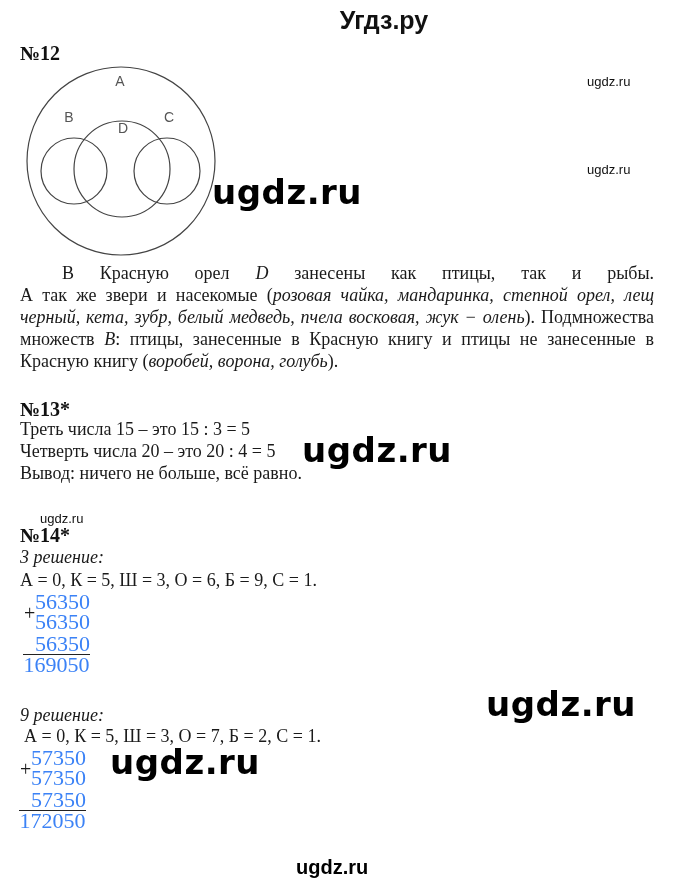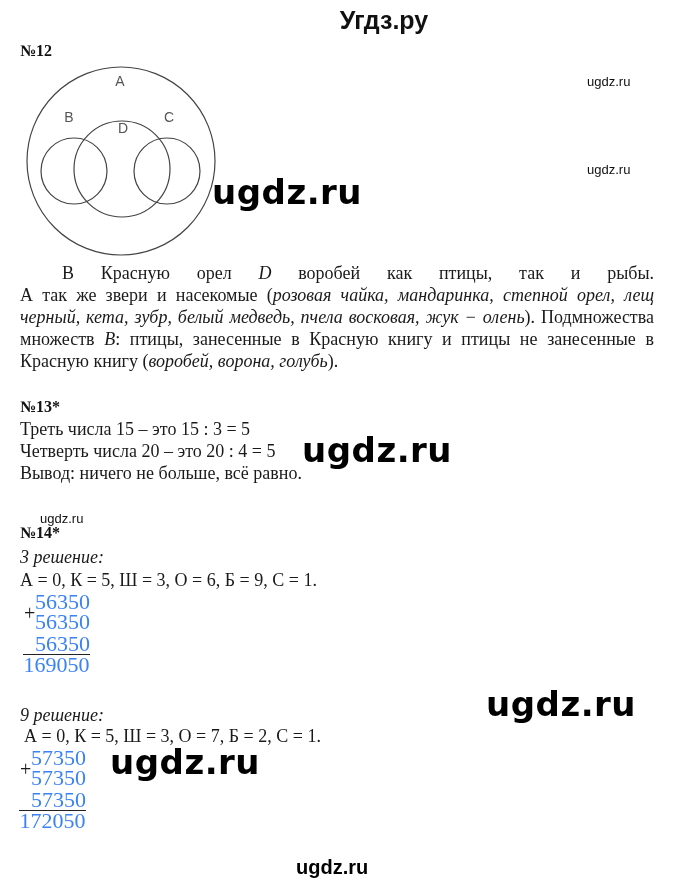--- a/index.html
+++ b/index.html
@@ -1,20 +1,20 @@
 <!DOCTYPE html>
 <html><head>
 <meta charset="utf-8">
 <style>
   html, body { margin: 0; padding: 0; background: #ffffff; }
   body { width: 680px; height: 886px; position: relative; overflow: hidden; color: #111; }
   .abs { position: absolute; }
   .site-title { left: 0; width: 680px; top: 6px; text-align: center; font-family: "Liberation Sans", sans-serif; font-weight: bold; font-size: 25px; color: #111; margin-left: 44px; }
   .serif { font-family: "Liberation Serif", serif; font-size: 18px; line-height: 22px; color: #1a1a1a; }
-  .task-num { font-family: "Liberation Serif", serif; font-weight: bold; font-size: 16px; color: #111; }
+  .task-num { font-family: "Liberation Serif", serif; font-weight: bold; font-size: 20px; color: #111; }
   .wm-big { font-family: "DejaVu Sans", sans-serif; font-weight: bold; font-size: 34px; color: #000; letter-spacing: 0.5px; }
   .wm-med { font-family: "Liberation Sans", sans-serif; font-weight: bold; font-size: 20px; color: #000; }
   .wm-small { font-family: "Liberation Sans", sans-serif; font-size: 13px; color: #111; }
   .para { left: 20px; width: 634px; text-align: justify; }
   .para p { margin: 0; }
   .indent { text-indent: 42px; }
   .it { font-style: italic; }
   .column-add { font-family: "Liberation Serif", serif; font-size: 22px; line-height: 20px; color: #3b82f6; }
   .num-line { text-align: right; width: 70px; display:block; }
   .sum-line { border-top: 1.5px solid #222; text-align: center; }
@@ -37,21 +37,21 @@
   <text x="99" y="69" font-family="Liberation Sans, sans-serif" font-size="14" fill="#555" text-anchor="middle">D</text>
   <text x="145" y="58" font-family="Liberation Sans, sans-serif" font-size="14" fill="#555" text-anchor="middle">C</text>
 </svg>
 
 <div class="abs wm-big" style="left:212px; top:172px;">ugdz.ru</div>
 <div class="abs wm-small" style="left:587px; top:74px;">ugdz.ru</div>
 <div class="abs wm-small" style="left:587px; top:162px;">ugdz.ru</div>
 
 <div class="abs para serif" style="top:262px;">
   <p class="indent" style="text-align-last: justify;">
-    <span>В Красную орел </span><span class="it">D</span><span> воробей как птицы, так и рыбы.</span>
+    <span>В Красную орел </span><span class="it">D</span><span> занесены как птицы, так и рыбы.</span>
   </p>
   <p>
     <span>А так же звери и насекомые (</span><span class="it">розовая чайка, мандаринка, степной орел, лещ черный, кета, зубр, белый медведь, пчела восковая, жук − олень</span><span>).</span>
     <span>Подмножества множеств </span><span class="it">B</span><span>: птицы, занесенные в Красную книгу и птицы не занесенные в Красную книгу (</span><span class="it">воробей, ворона, голубь</span><span>).</span>
   </p>
 </div>
 
 <div class="abs task-num" style="left:20px; top:398px;">№13*</div>
 <div class="abs serif" style="left:20px; top:418px;">
   <div>Треть числа 15 – это 15 : 3 = 5</div>

